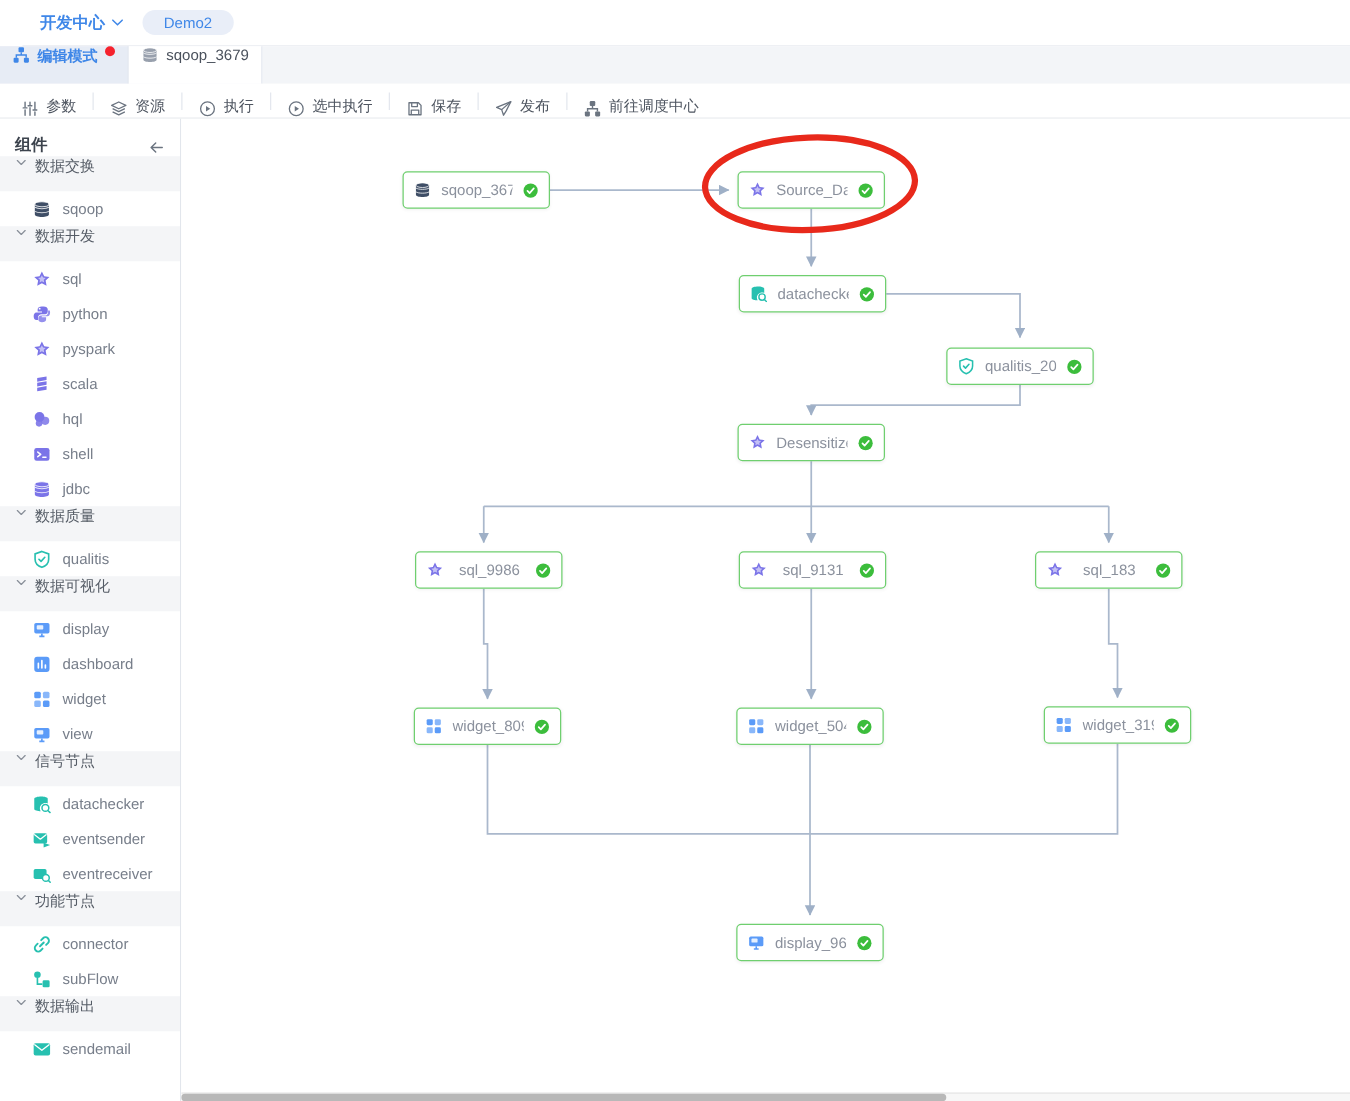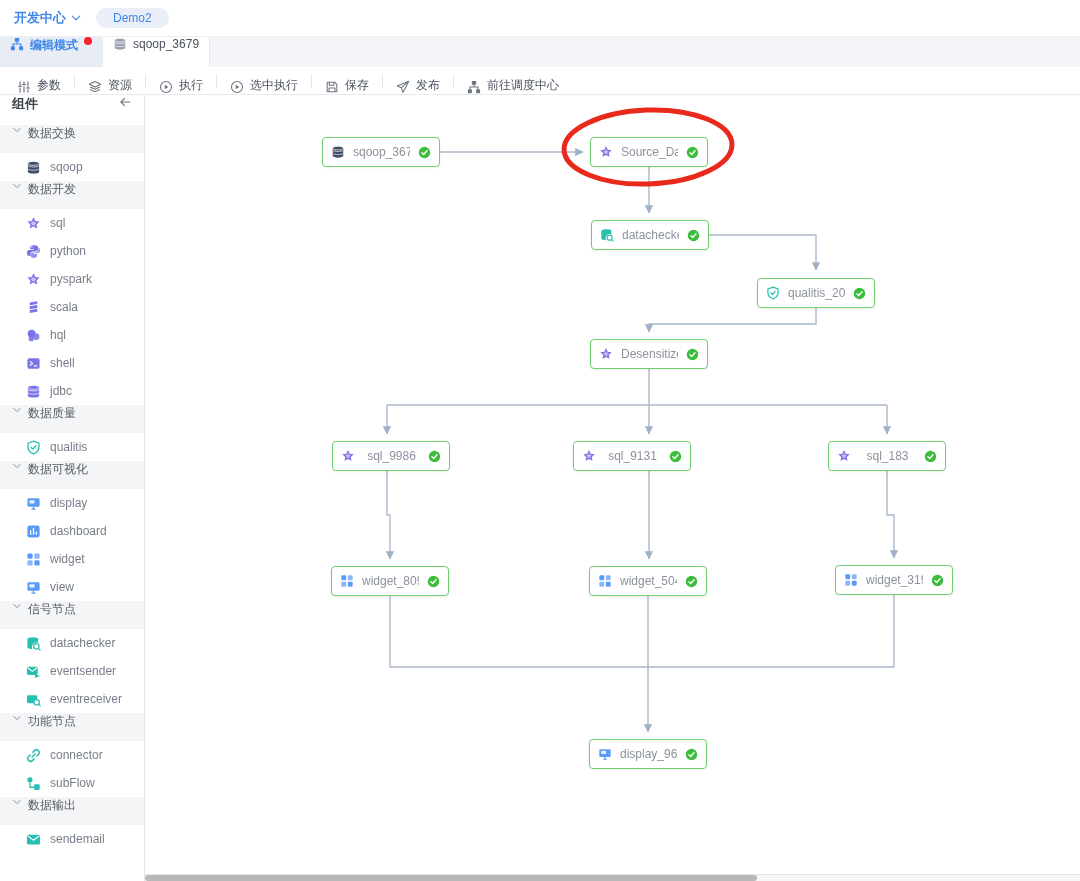--- a/index.html
+++ b/index.html
@@ -13,21 +13,21 @@
   .ic15 { width:15px; height:15px; display:block; }
   .c-purple { color:#7b74e8; }
   .c-blue   { color:#5b9bf8; }
   .c-teal   { color:#27c0b0; }
   .c-dark   { color:#3f4e66; }
   .c-gray   { color:#98a0ad; }
   .c-accent { color:#3f87e8; }
 
   
   .topbar { height:30px; background:#fff; border-bottom:1px solid #eef0f4;
-    display:flex; align-items:center; padding:18px 14px; gap:14px; flex:0 0 30px; }
+    display:flex; align-items:center; padding:18px 14px; gap:14px; flex:0 0 30px;margin-left:18px; }
   .ws-menu { display:flex; align-items:center; gap:4px; color:#3f87e8; font-size:13px; font-weight:bold; cursor:pointer; }
   .proj-pill { background:#e9eef8; color:#3f87e8; font-size:12px; padding:3px 17px; border-radius:11px; cursor:pointer; }
 
   
   .tabbar { height:30px; background:#f3f5f8; display:flex; align-items:stretch; flex:0 0 30px; }
   .tab { display:flex; align-items:flex-start; gap:6px; padding:0 10px; font-size:12px; cursor:pointer; border-right:1px solid #e4e8ef; }
   .tab.active { background:#e7ecf5; color:#3f87e8; font-weight:bold; }
   .tab.plain { background:#fff; color:#4a515c; }
   .red-dot { width:8px; height:8px; border-radius:50%; background:#f5222d; display:inline-block; }
 
@@ -36,21 +36,21 @@
     display:flex; align-items:center; padding:0 4px; flex:0 0 28px; }
   .tool { display:flex; align-items:flex-end; gap:6px; padding:0 13px; font-size:12px; color:#4e5560; cursor:pointer; height:100%; }
   .tool .ic { color:#6b7480; }
   .tdiv { width:1px; height:14px; background:#e4e7ee; }
 
   
   .main { flex:1; display:flex; min-height:0; }
 
   
   .sidebar { width:145px; flex:0 0 145px; background:#fff; border-right:1px solid #e2e6ec; overflow:hidden; }
-  .shead { height:30px; display:flex; align-items:flex-start; justify-content:space-between; padding:0 12px;
+  .shead { height:30px; display:flex; align-items:flex-end; justify-content:space-between; padding:0 12px;
     font-size:13px; font-weight:bold; color:#3c434d; }
   .shead .ic { color:#6b7480; cursor:pointer; }
   .ssearch { padding:6px 10px 6px; height:35px; }
   .ssearch input { width:100%; height:23px; border:1px solid #d8dce3; border-radius:2px; font-size:12px; padding:0 7px; outline:none; color:#333; }
   .ssearch input::placeholder { color:#c0c4cc; }
   .grp { height:28px; background:#f4f5f7; display:flex; align-items:flex-start; gap:6px; padding-left:12px;
     font-size:12px; color:#555c66; cursor:pointer; }
   .grp .ic12 { color:#8a909a; width:10px; height:10px; }
   .sitem { height:28px; display:flex; align-items:center; gap:9px; padding-left:26px; font-size:12px; color:#777e8a; cursor:grab; }
 
@@ -524,21 +524,21 @@
       </div>
       <div class="node" style="left:187px;top:346px">
         <svg class="ic" style="color:#7b74e8">
             <use href="#i-star"></use>
           </svg>
         <span class="nlabel">sql_9986</span>
         <svg class="badge">
             <use href="#i-check"></use>
           </svg>
       </div>
-      <div class="node" style="left:428px;top:346px">
+      <div class="node" style="left:446px;top:346px">
         <svg class="ic" style="color:#7b74e8">
             <use href="#i-star"></use>
           </svg>
         <span class="nlabel">sql_9131</span>
         <svg class="badge">
             <use href="#i-check"></use>
           </svg>
       </div>
       <div class="node" style="left:683px;top:346px">
         <svg class="ic" style="color:#7b74e8">

